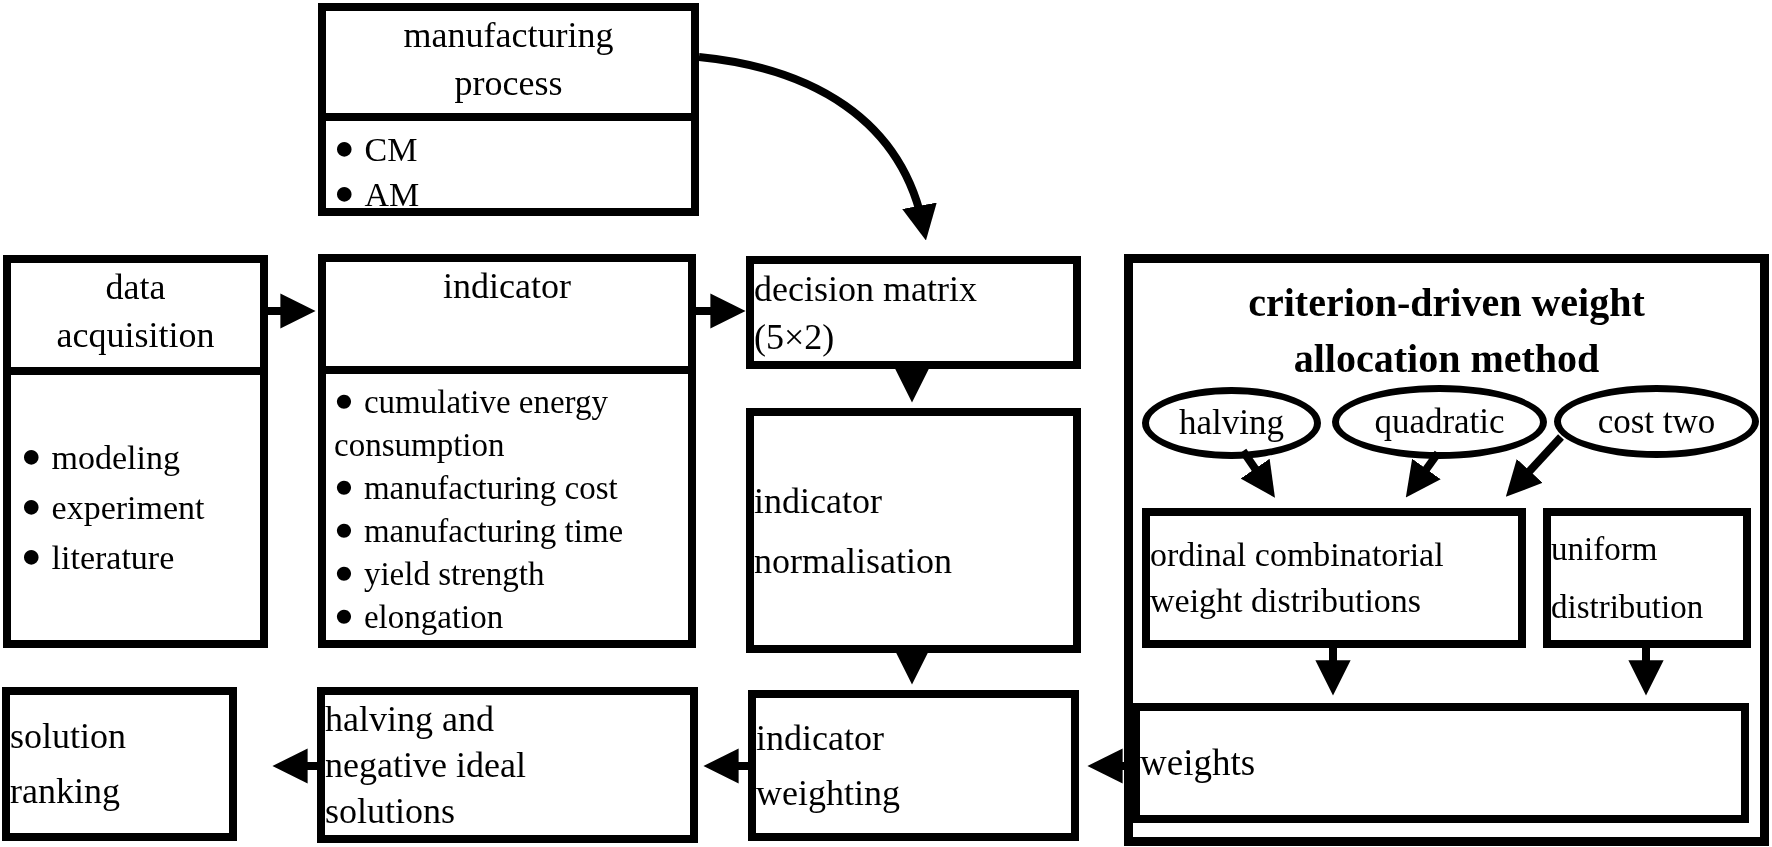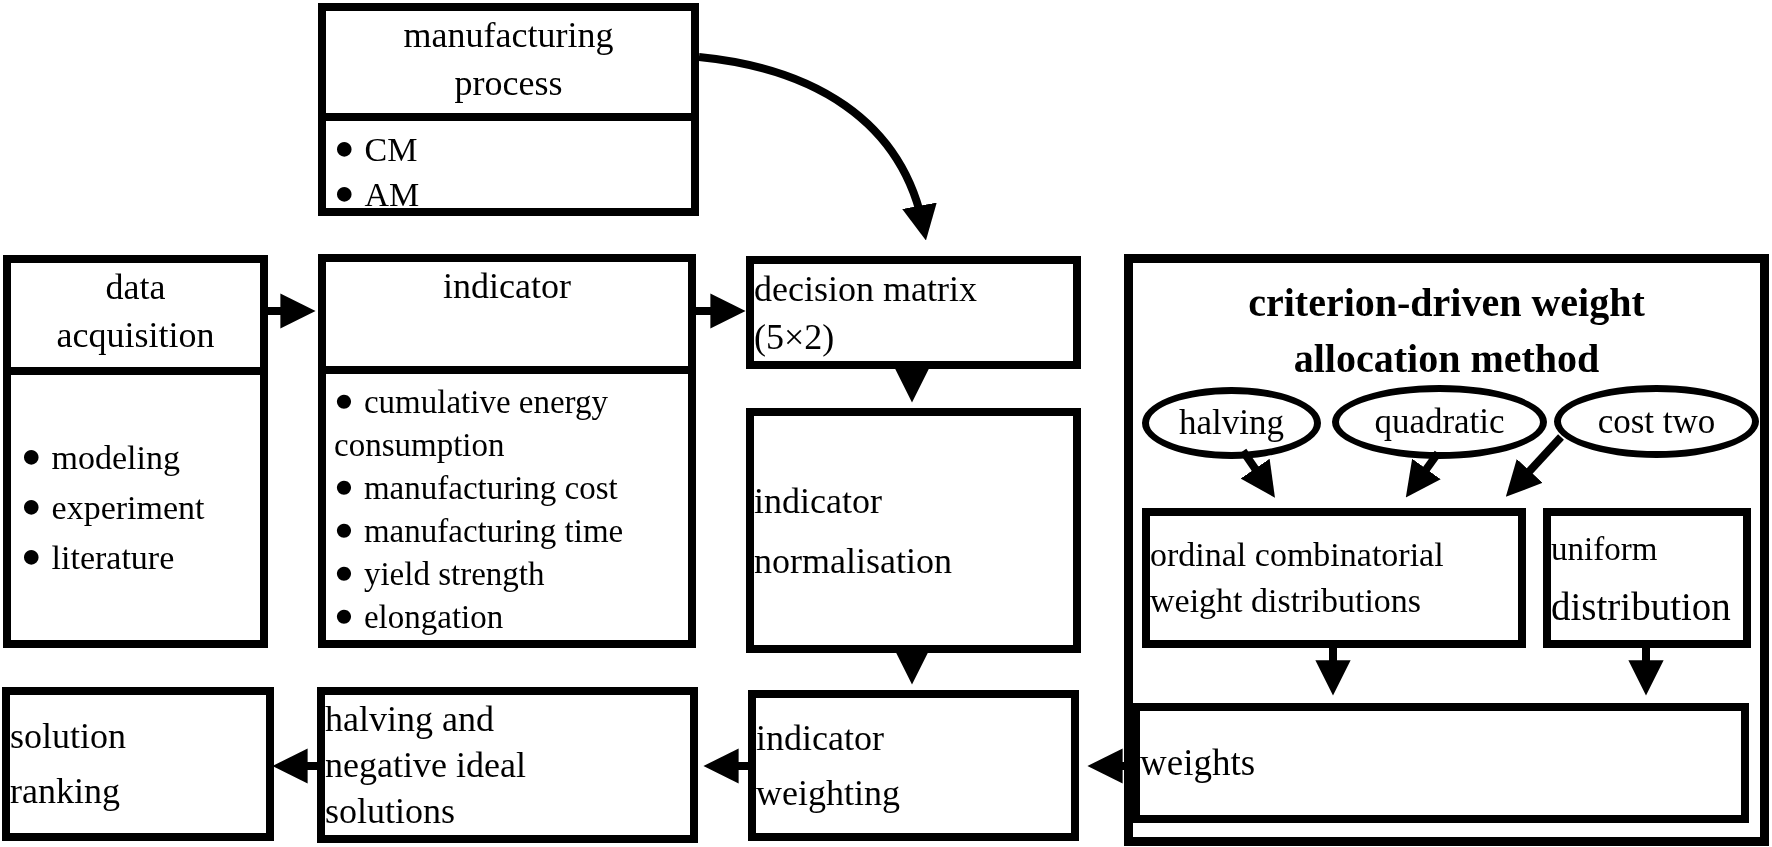--- a/index.html
+++ b/index.html
@@ -102,21 +102,21 @@
   </div>
 
   <div class="box" style="left:317px;top:687px;width:381px;height:156px;">
     <div class="center-col">
       <div class="title-line tl-3">halving and</div>
       <div class="title-line tl-3">negative ideal</div>
       <div class="title-line tl-3">solutions</div>
     </div>
   </div>
 
-  <div class="box" style="left:2px;top:687px;width:272px;height:154px;">
+  <div class="box" style="left:2px;top:687px;width:235px;height:154px;">
     <div class="center-col tl-mid">
       <div class="title-line">solution</div>
       <div class="title-line">ranking</div>
     </div>
   </div>
 
   <div class="container-box" style="left:1124px;top:254px;width:645px;height:592px;">
     <div class="wa-title">
       <div>criterion-driven weight</div>
       <div>allocation method</div>
@@ -136,21 +136,21 @@
   <div class="box" style="left:1142px;top:508px;width:384px;height:140px;">
     <div class="center-col">
       <div class="title-line" style="font-size:34px;line-height:46px;">ordinal combinatorial</div>
       <div class="title-line" style="font-size:34px;line-height:46px;">weight distributions</div>
     </div>
   </div>
 
   <div class="box" style="left:1543px;top:508px;width:208px;height:140px;">
     <div class="center-col">
       <div class="title-line" style="font-size:33px;line-height:46px;">uniform</div>
-      <div class="title-line" style="font-size:39px;line-height:46px;margin-top:12px;">distribution</div>
+      <div class="title-line" style="font-size:33px;line-height:46px;margin-top:12px;">distribution</div>
     </div>
   </div>
 
   <div class="box" style="left:1132px;top:703px;width:617px;height:120px;">
     <div class="center-col">
       <div class="title-line weights-label">weights</div>
     </div>
   </div>
 
   <svg class="arrow-layer" viewBox="0 0 1772 847">

